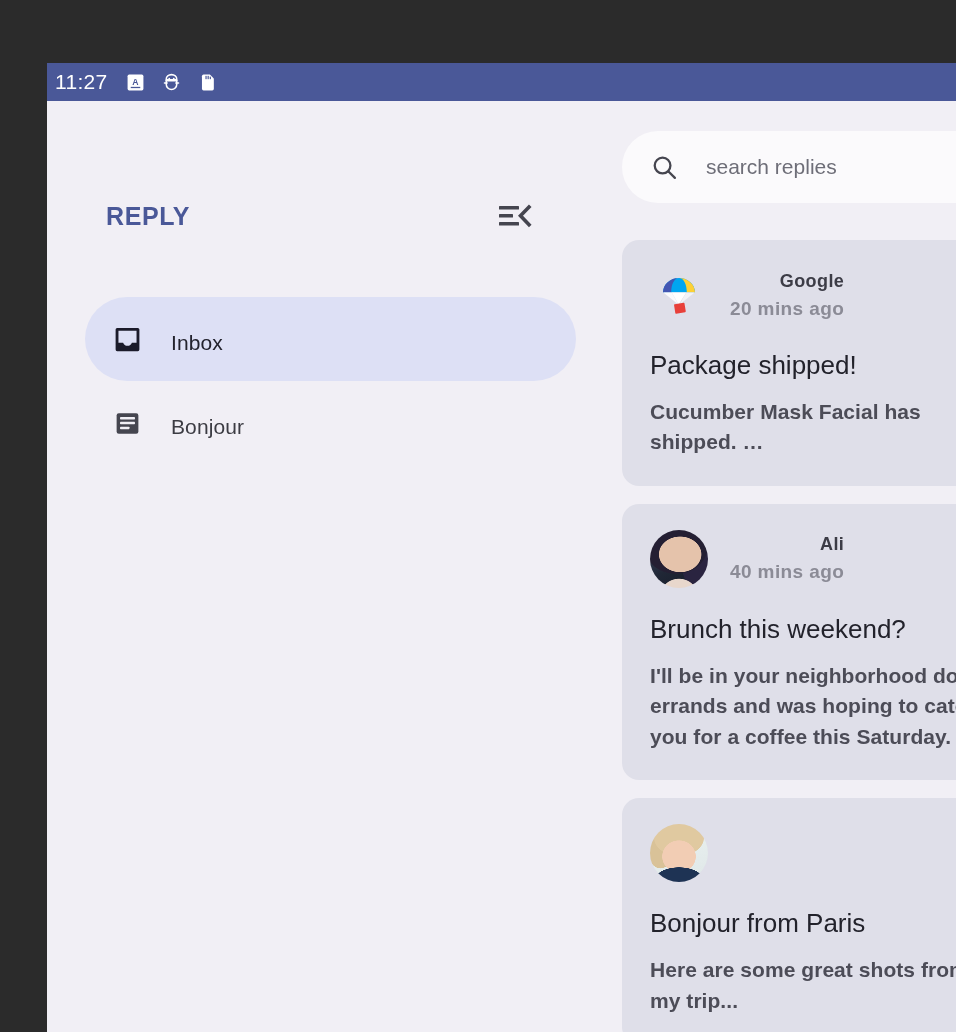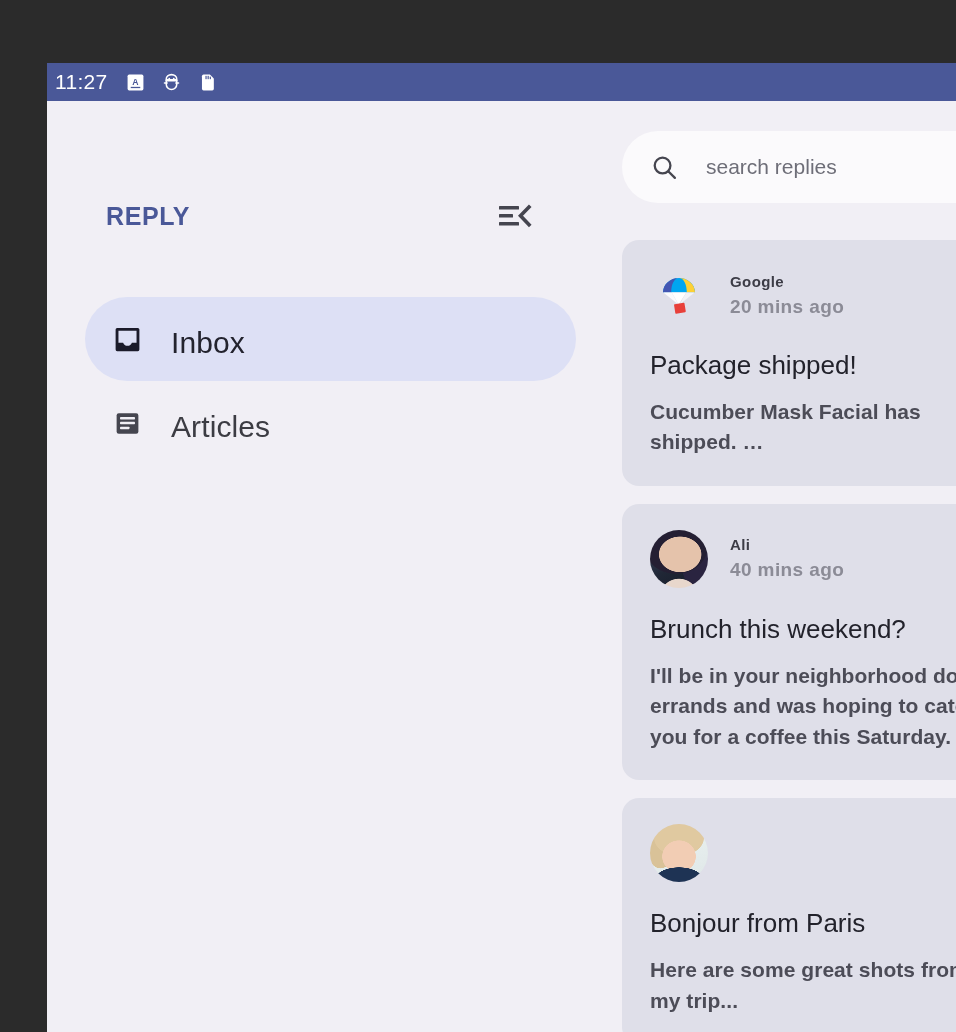--- a/index.html
+++ b/index.html
@@ -133,21 +133,21 @@
   .nav-icon {
     width: 34px;
     height: 34px;
     flex: 0 0 34px;
     display: flex;
     align-items: center;
     justify-content: center;
     margin-right: 27px;
   }
   .nav-label {
-    font-size: 30px;
+    font-size: 21px;
     color: #3c3c43;
     letter-spacing: 0.1px;
     margin-top: 8px;
   }
   .nav-item.selected .nav-label {
     color: #23232e;
   }
 
   
   #content-pane {
@@ -226,25 +226,26 @@
     overflow: hidden;
     position: relative;
     background: #e9e9f2;
   }
   .sender-block {
     display: flex;
     flex-direction: column;
     justify-content: center;
   }
   .sender-name {
-    font-size: 15px;
+    font-size: 18px;
     font-weight: bold;
     color: #3c3c46;
     letter-spacing: 0.4px;
     margin-bottom: 6px;
+    text-align: right;
   }
   .timestamp {
     font-size: 19px;
     font-weight: bold;
     color: #8b8b96;
     letter-spacing: 0.4px;
   }
   .subject {
     font-size: 26px;
     color: #22222b;
@@ -347,21 +348,21 @@
 
           <div class="nav-item">
             <span class="nav-icon">
               <svg width="29" height="29" viewBox="0 0 24 24">
                 <rect x="3" y="3.5" width="18" height="17" rx="1.8" fill="#45454f"></rect>
                 <rect x="5.8" y="6.6" width="12.4" height="2.1" rx="0.6" fill="#f1eff5"></rect>
                 <rect x="5.8" y="10.6" width="12.4" height="2.1" rx="0.6" fill="#f1eff5"></rect>
                 <rect x="5.8" y="14.6" width="7.8" height="2.1" rx="0.6" fill="#f1eff5"></rect>
               </svg>
             </span>
-            <span class="nav-label">Articles</span>
+            <span class="nav-label">Bonjour</span>
           </div>
 
 
 
         </div>
       </div>
 
       <div id="content-pane">
 
         <div id="search-bar">

